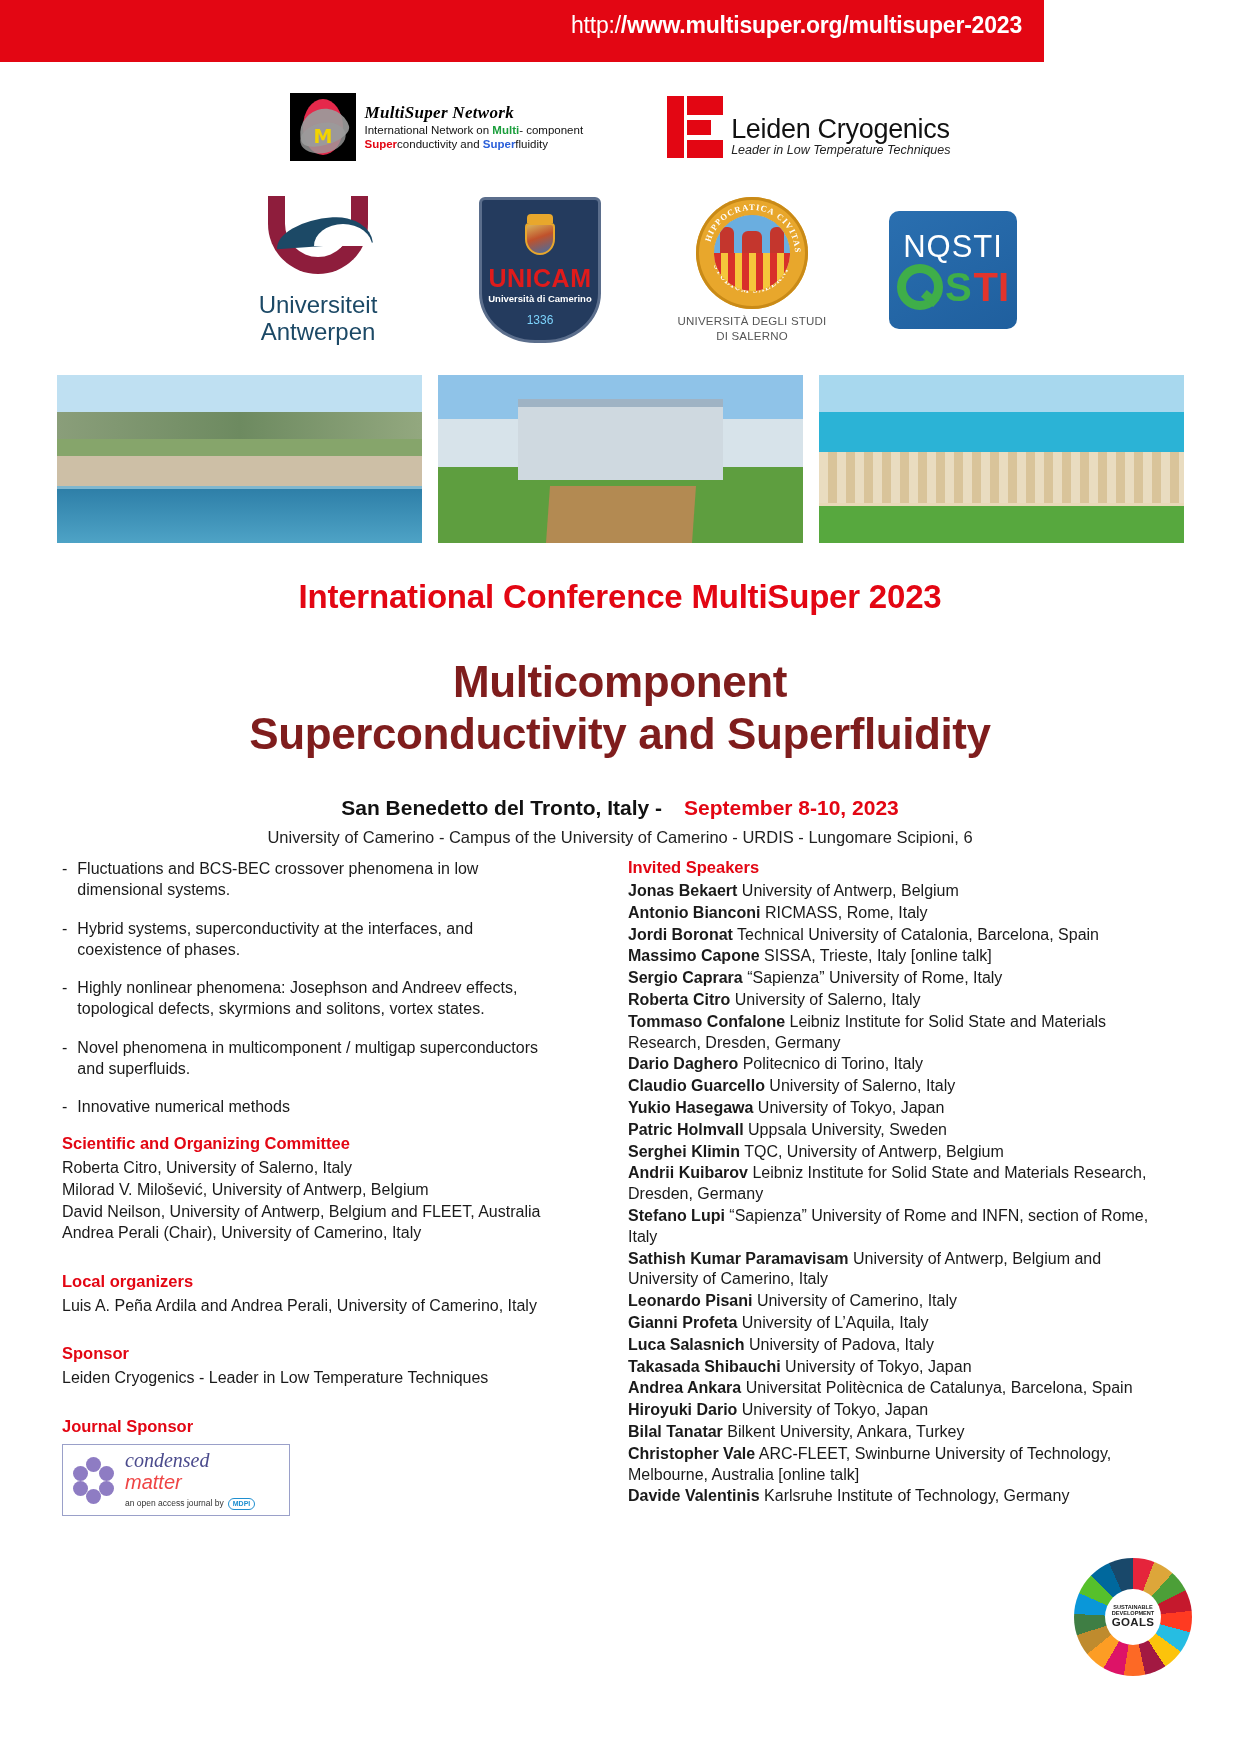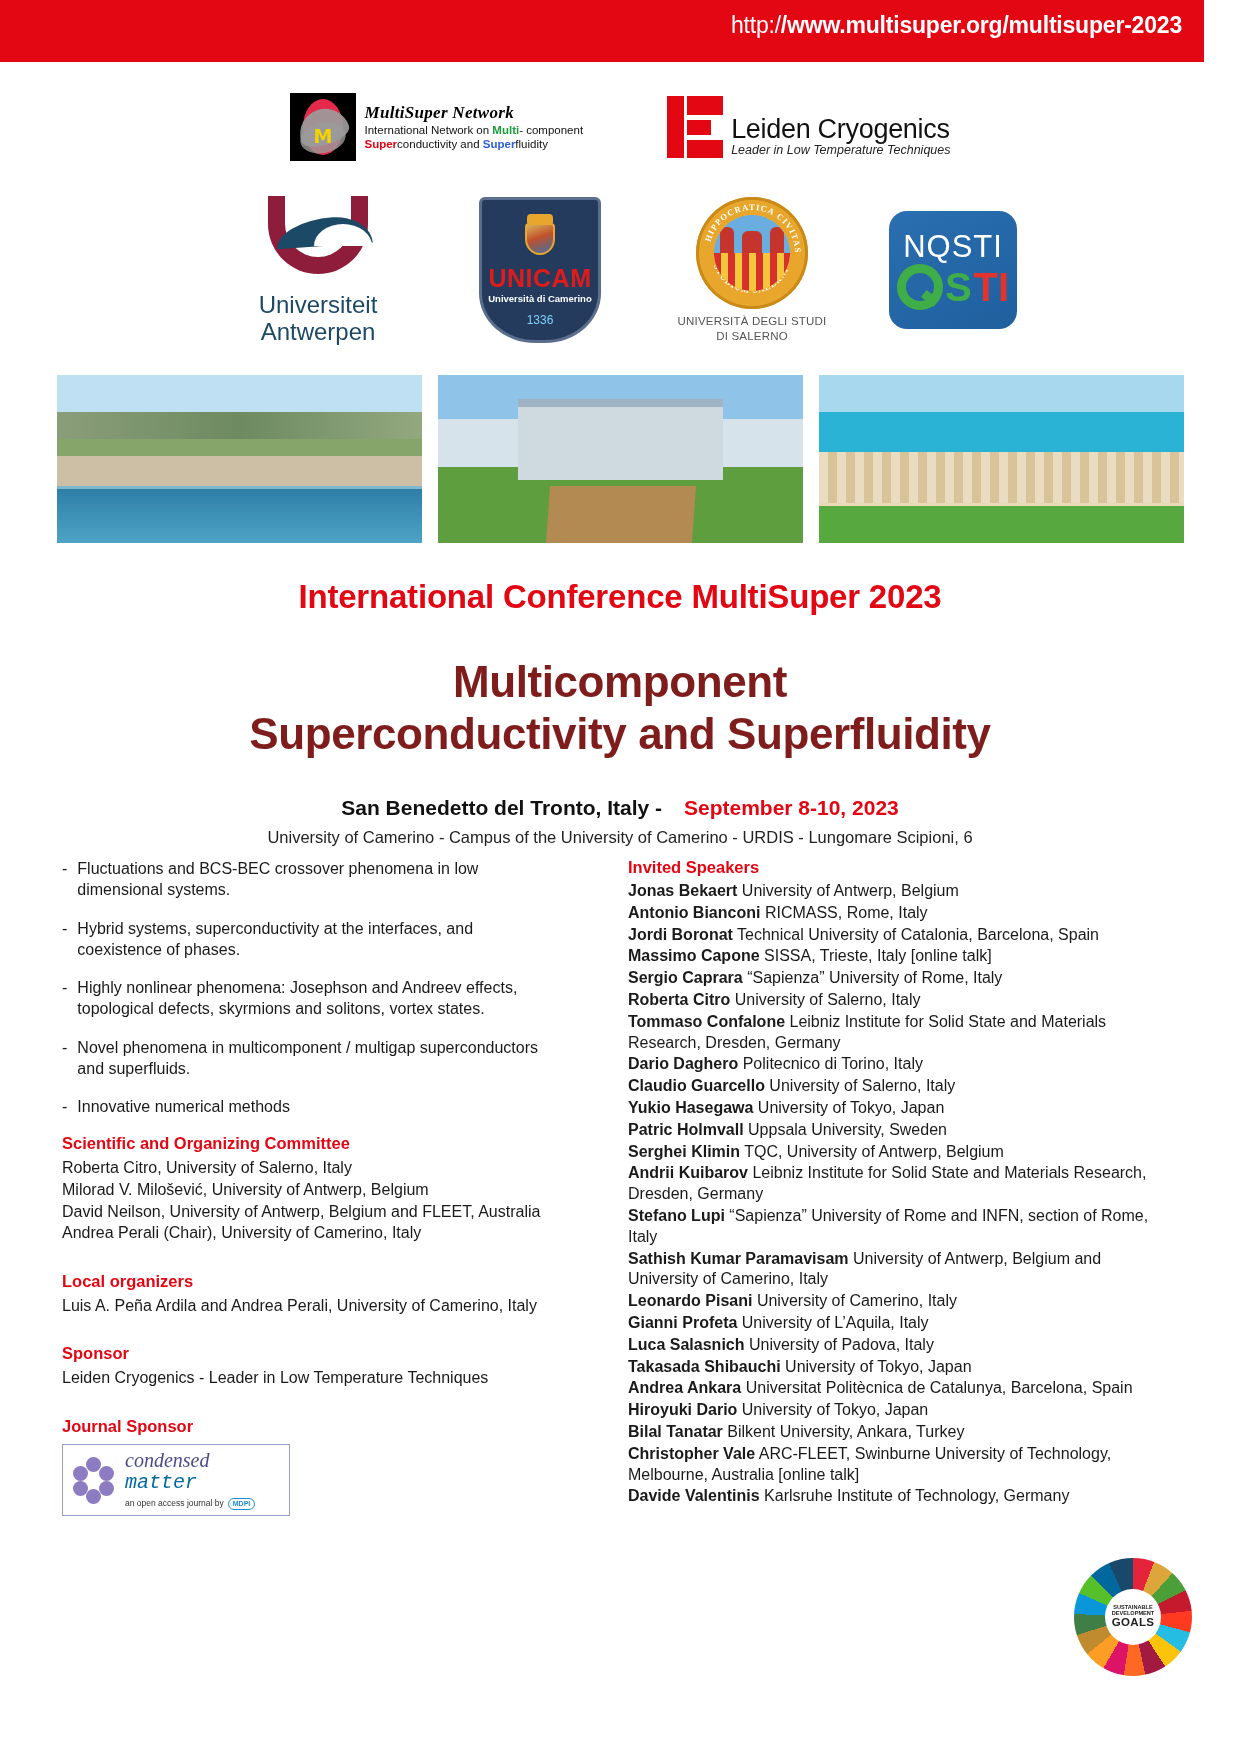--- a/index.html
+++ b/index.html
@@ -7,21 +7,21 @@
     width: 1240px; height: 1754px;
     background: #ffffff;
     font-family: "Liberation Sans", sans-serif;
     color: #1a1a1a;
     overflow: hidden;
   }
   .page { position: relative; width: 1240px; height: 1754px; background: #fff; }
 
   
   .topbar {
-    position: absolute; left: 0; top: 0; width: 1204px; height: 62px;
+    position: absolute; left: 0; top: 0; width: 1044px; height: 62px;
     background: #e30613;
   }
   .topbar .url {
     position: absolute; right: 22px; top: 12px;
     color: #ffffff; font-size: 23px; letter-spacing: -0.2px;
     white-space: nowrap;
   }
   .topbar .url .lite { font-weight: 400; }
   .topbar .url .bold { font-weight: 700; }
 
@@ -148,21 +148,21 @@
     position: absolute; left: 0; bottom: 0; width: 100%; height: 38px;
     background: repeating-linear-gradient(90deg,#d8302a 0 7px,#f5c63b 7px 14px);
   }
   .salerno .ring {
     position: absolute; left: 0; top: 0; width: 112px; height: 112px;
   }
   .salerno .cap { color: #555; font-size: 11.5px; line-height: 1.25; letter-spacing: .2px; }
 
   
   .nqsti {
-    width: 128px; height: 118px; border-radius: 18px;
+    width: 128px; height: 118px; border-radius: 10px;
     background: linear-gradient(150deg,#2a6fb0 0%, #1f5f9e 100%);
     position: relative; display: flex; flex-direction: column;
     align-items: center; justify-content: center;
   }
   .nqsti .l1 { color: #fff; font-size: 31px; font-weight: 400; letter-spacing: 1px; line-height: 1; }
   .nqsti .l2 { display: flex; align-items: center; gap: 2px; margin-top: 2px; }
   .nqsti .q {
     width: 46px; height: 46px; border-radius: 50%;
     border: 9px solid #3fae49; position: relative;
   }
@@ -280,22 +280,22 @@
   .cm-hex .c { left: 28px; top: 9px; }
   .cm-hex .d { left: 2px; top: 24px; }
   .cm-hex .e { left: 28px; top: 24px; }
   .cm-hex .f { left: 15px; top: 32px; }
   .cm-txt { line-height: 1.08; }
   .cm-n1 {
     font-family: "Liberation Serif", serif; font-style: italic;
     font-size: 20px; color: #4a4a8c;
   }
   .cm-n2 {
-    font-family: Liberation Mono, monospace; font-style: italic;
-    font-size: 20px; color: #0369a1;
+    font-family: Liberation Sans, sans-serif; font-style: italic;
+    font-size: 20px; color: #ef4444;
   }
   .cm-sub { font-size: 8.5px; color: #333; margin-top: 5px; display: flex; align-items: center; gap: 4px; }
   .cm-badge {
     border: 1px solid #1f8fd0; color: #1f8fd0; border-radius: 7px;
     font-size: 7px; padding: 1px 4px; font-weight: 700;
   }
 </style>
 </head>
 <body>
 

